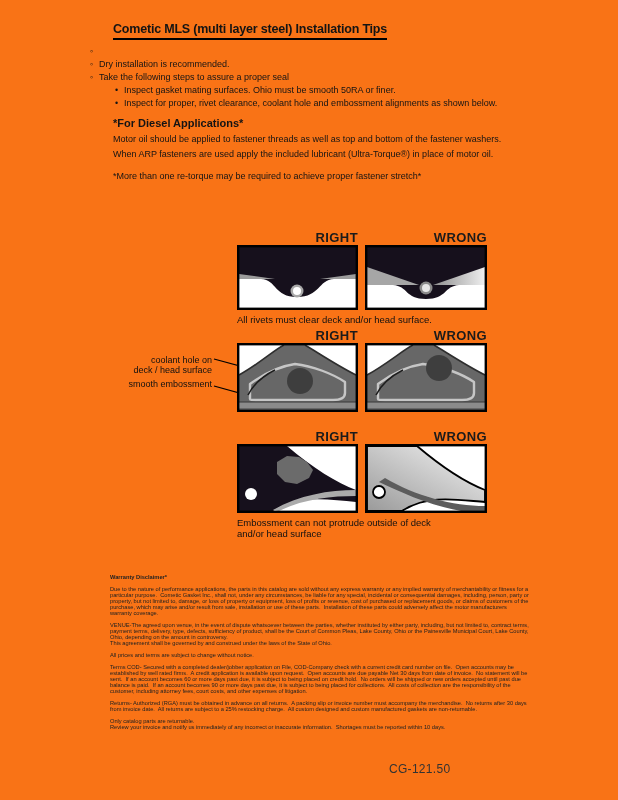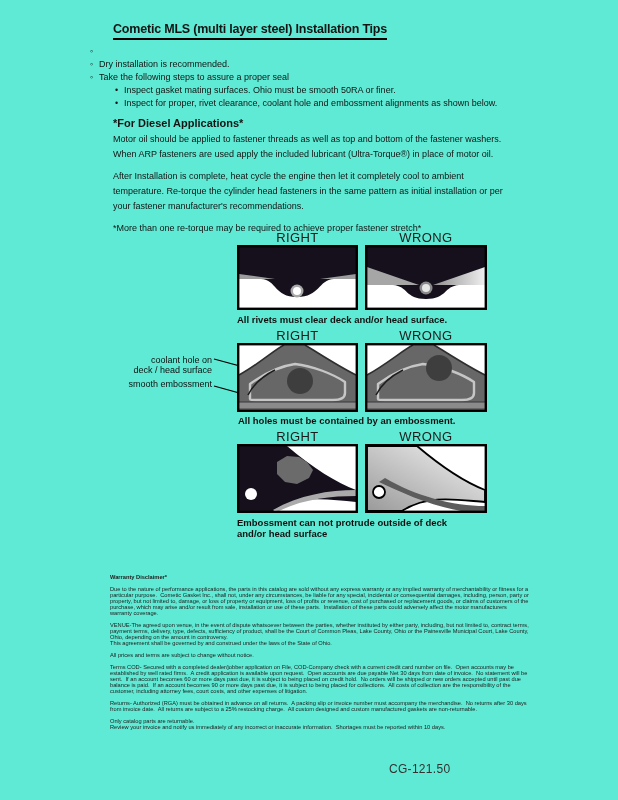--- a/index.html
+++ b/index.html
@@ -1,44 +1,44 @@
 <!DOCTYPE html>
 <html><head>
 <meta charset="utf-8">
 <style>
   html,body { margin:0; padding:0; background:#e8e8e8; }
   .page {
     position:relative; width:618px; height:800px; margin:0 auto;
-    background:#5eead4; overflow:hidden;
+    background:#f97316; overflow:hidden;
     font-family:"Liberation Sans", sans-serif; color:#141414;
   }
   
   .title {
     position:absolute; left:113px; top:22px;
     font-size:12.5px; font-weight:bold; letter-spacing:-0.2px;
     border-bottom:2px solid #000; padding-bottom:2px; display:inline-block;
   }
   
   .bullets { position:absolute; left:90px; top:45px; width:480px; font-size:9px; line-height:13px; }
   .b-row { display:flex; }
   .b-glyph { width:9px; flex:0 0 9px; text-align:left; }
   .sub { margin-left:25px; }
   
   .diesel-heading { position:absolute; left:113px; top:117px; font-size:11px; font-weight:bold; }
   .diesel-paras { position:absolute; left:113px; top:132px; width:398px; font-size:9px; line-height:15px; }
   .diesel-paras p { margin:0 0 7px 0; }
   
   .diagrams { position:absolute; left:0; top:228px; width:618px; height:332px; }
   .rw-label {
-    position:absolute; font-size:13px; font-weight:400; letter-spacing:0.4px;
-    text-align:center; color:#1b1b1b;
+    position:absolute; font-size:13px; font-weight:700; letter-spacing:0.4px;
+    text-align:right; color:#1b1b1b;
   }
   .panel { position:absolute; }
   .panel svg { display:block; }
-  .cap { position:absolute; font-size:9.5px; line-height:11px; color:#111;font-weight:bold; }
+  .cap { position:absolute; font-size:9.5px; line-height:11px; color:#111; }
   .annot {
     position:absolute; font-size:9px; line-height:10px; text-align:right; color:#111;
   }
   .leader { position:absolute; left:0; top:0; pointer-events:none; }
   
   .legal { position:absolute; left:110px; top:574px; width:420px; font-size:5.7px; line-height:6px; color:#222; }
   .legal-heading { font-weight:bold; margin:0 0 6px 0; }
   .legal p { margin:0 0 6px 0; white-space:pre-wrap; }
   
   .code { position:absolute; left:389px; top:762px; font-size:12px; letter-spacing:0.3px; color:#333; }
@@ -68,21 +68,20 @@
     </div>
     <div class="b-row sub">
       <span class="b-glyph">•</span>
       <span>Inspect for proper, rivet clearance, coolant hole and embossment alignments as shown below.</span>
     </div>
   </div>
 
   <div class="diesel-heading">*For Diesel Applications*</div>
   <div class="diesel-paras">
     <p>Motor oil should be applied to fastener threads as well as top and bottom of the fastener washers. When ARP fasteners are used apply the included lubricant (Ultra-Torque®) in place of motor oil.</p>
-    <p>After Installation is complete, heat cycle the engine then let it completely cool to ambient temperature. Re-torque the cylinder head fasteners in the same pattern as initial installation or per your fastener manufacturer's recommendations.</p>
     <p>*More than one re-torque may be required to achieve proper fastener stretch*</p>
   </div>
 
   <div class="diagrams">
 
     <div class="rw-label" style="left:237px;top:2px;width:121px;">RIGHT</div>
     <div class="rw-label" style="left:365px;top:2px;width:122px;">WRONG</div>
 
     <div class="panel" style="left:237px;top:17px;">
       <svg width="121" height="65" viewBox="0 0 121 65">
@@ -152,21 +151,20 @@
         <path d="M2,32 C22,21 38,7 48,2" fill="none" stroke="#2e2e2e" stroke-width="1.6"></path>
         <path d="M69,2 C84,11 102,23 120,32" fill="none" stroke="#2e2e2e" stroke-width="1.6"></path>
         <path d="M13,56 L13,41 C28,30 44,23 58,21 C77,23 97,31 109,39 L109,50 C109,55 104,57 97,57 L20,57 C15,57 13,57 13,56 Z" fill="none" stroke="#c6c6c6" stroke-width="2.4" stroke-linejoin="round"></path>
         <path d="M11,52 C16,42 26,33 38,27" fill="none" stroke="#1d1d1d" stroke-width="1.6"></path>
         <rect x="2" y="59" width="118" height="6" fill="#8b8b8b"></rect>
         <line x1="2" y1="59" x2="120" y2="59" stroke="#383838" stroke-width="1"></line>
         <circle cx="74" cy="25" r="13" fill="#3e3e3e"></circle>
         <rect x="1.2" y="1.2" width="119.6" height="66.6" fill="none" stroke="#000000" stroke-width="2.4"></rect>
       </svg>
     </div>
-    <div class="cap" style="left:238px;top:187px;">All holes must be contained by an embossment.</div>
 
     <div class="rw-label" style="left:237px;top:201px;width:121px;">RIGHT</div>
     <div class="rw-label" style="left:365px;top:201px;width:122px;">WRONG</div>
 
     <div class="panel" style="left:237px;top:216px;">
       <svg width="121" height="69" viewBox="0 0 121 69">
         <rect x="0" y="0" width="121" height="69" fill="#ffffff"></rect>
         <path d="M2,2 L50,2 C76,24 100,39 119,46 L119,58 C92,56 62,50 36,67 L2,67 Z" fill="#16101c"></path>
         <path d="M36,66 C62,51 92,46 119,46 L119,52 C95,52 66,55 42,67 Z" fill="#ababab"></path>
         <polygon points="40,18 50,12 62,13 70,18 76,26 72,34 60,40 48,38 40,30" fill="#6b6b6b"></polygon>

